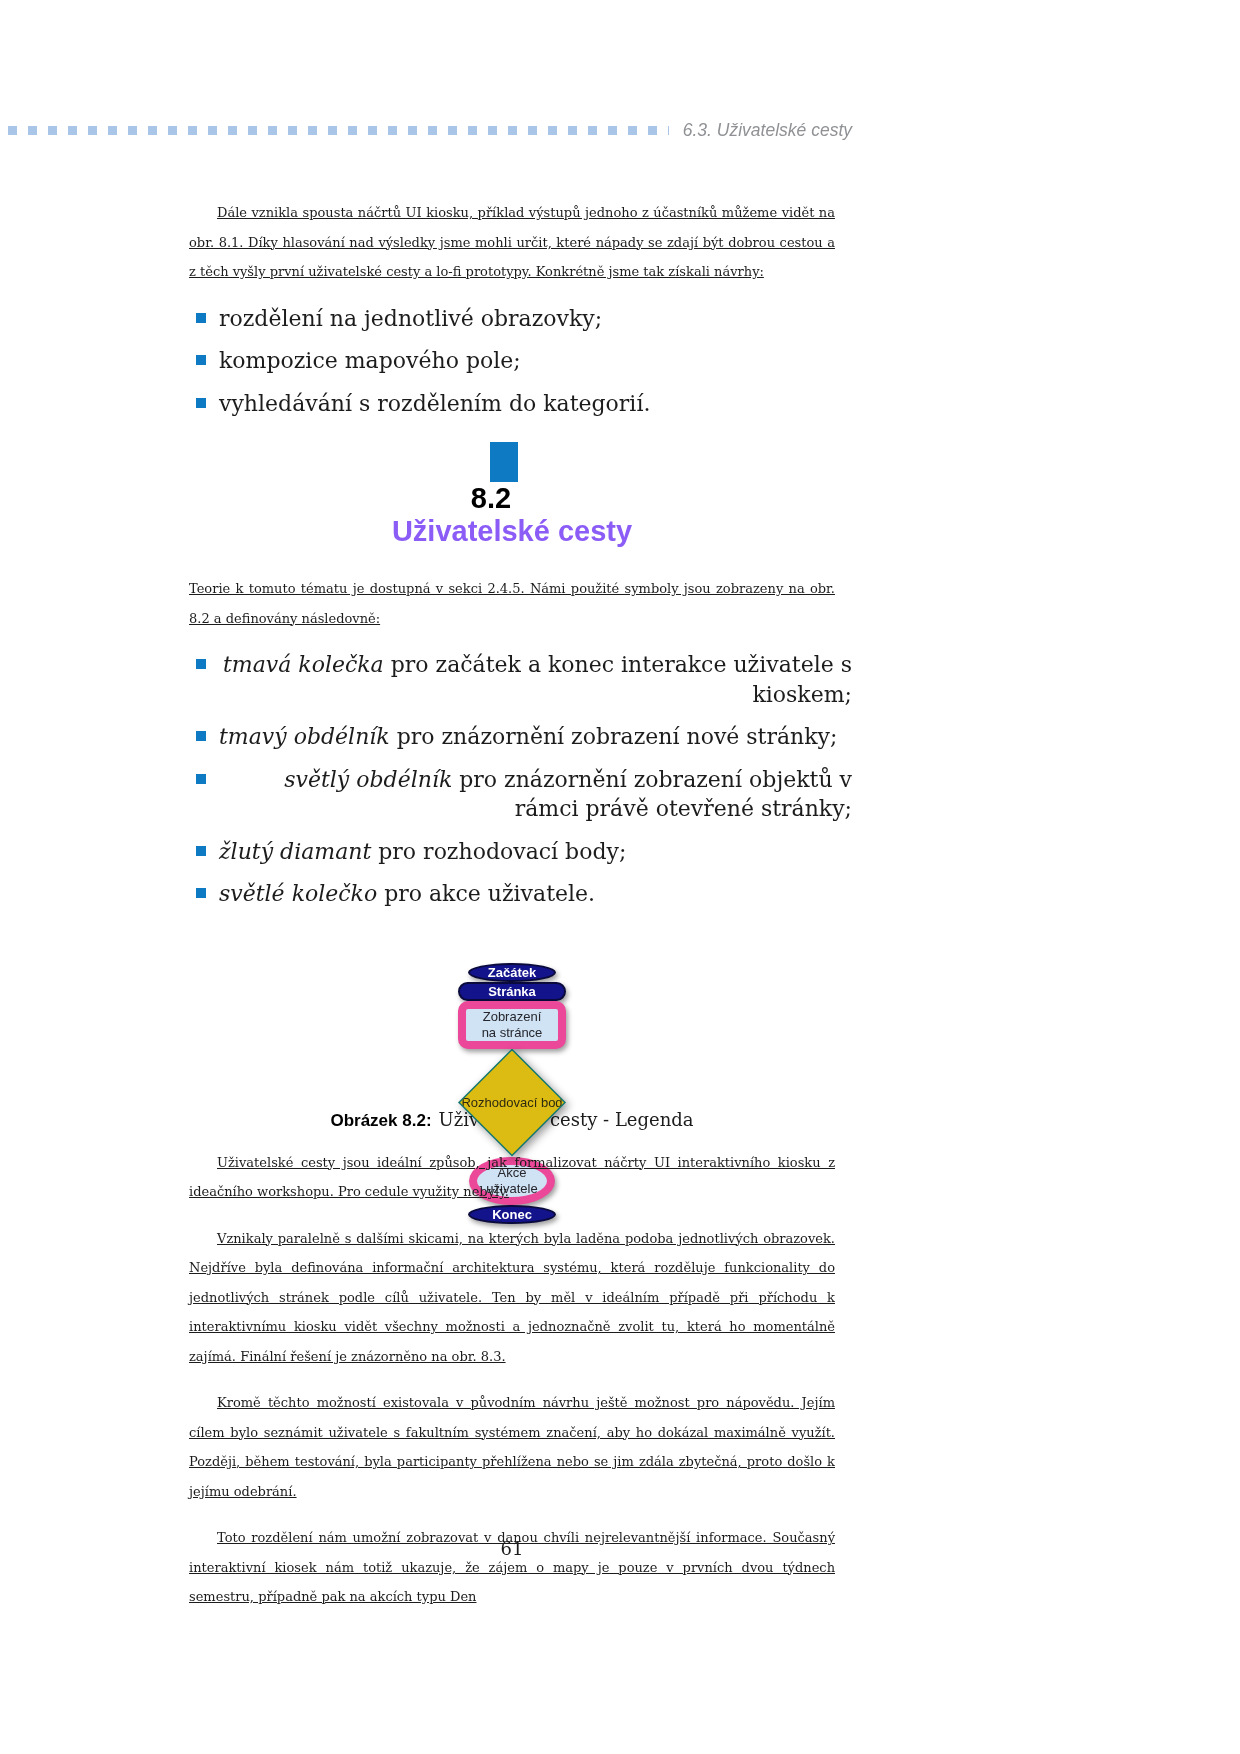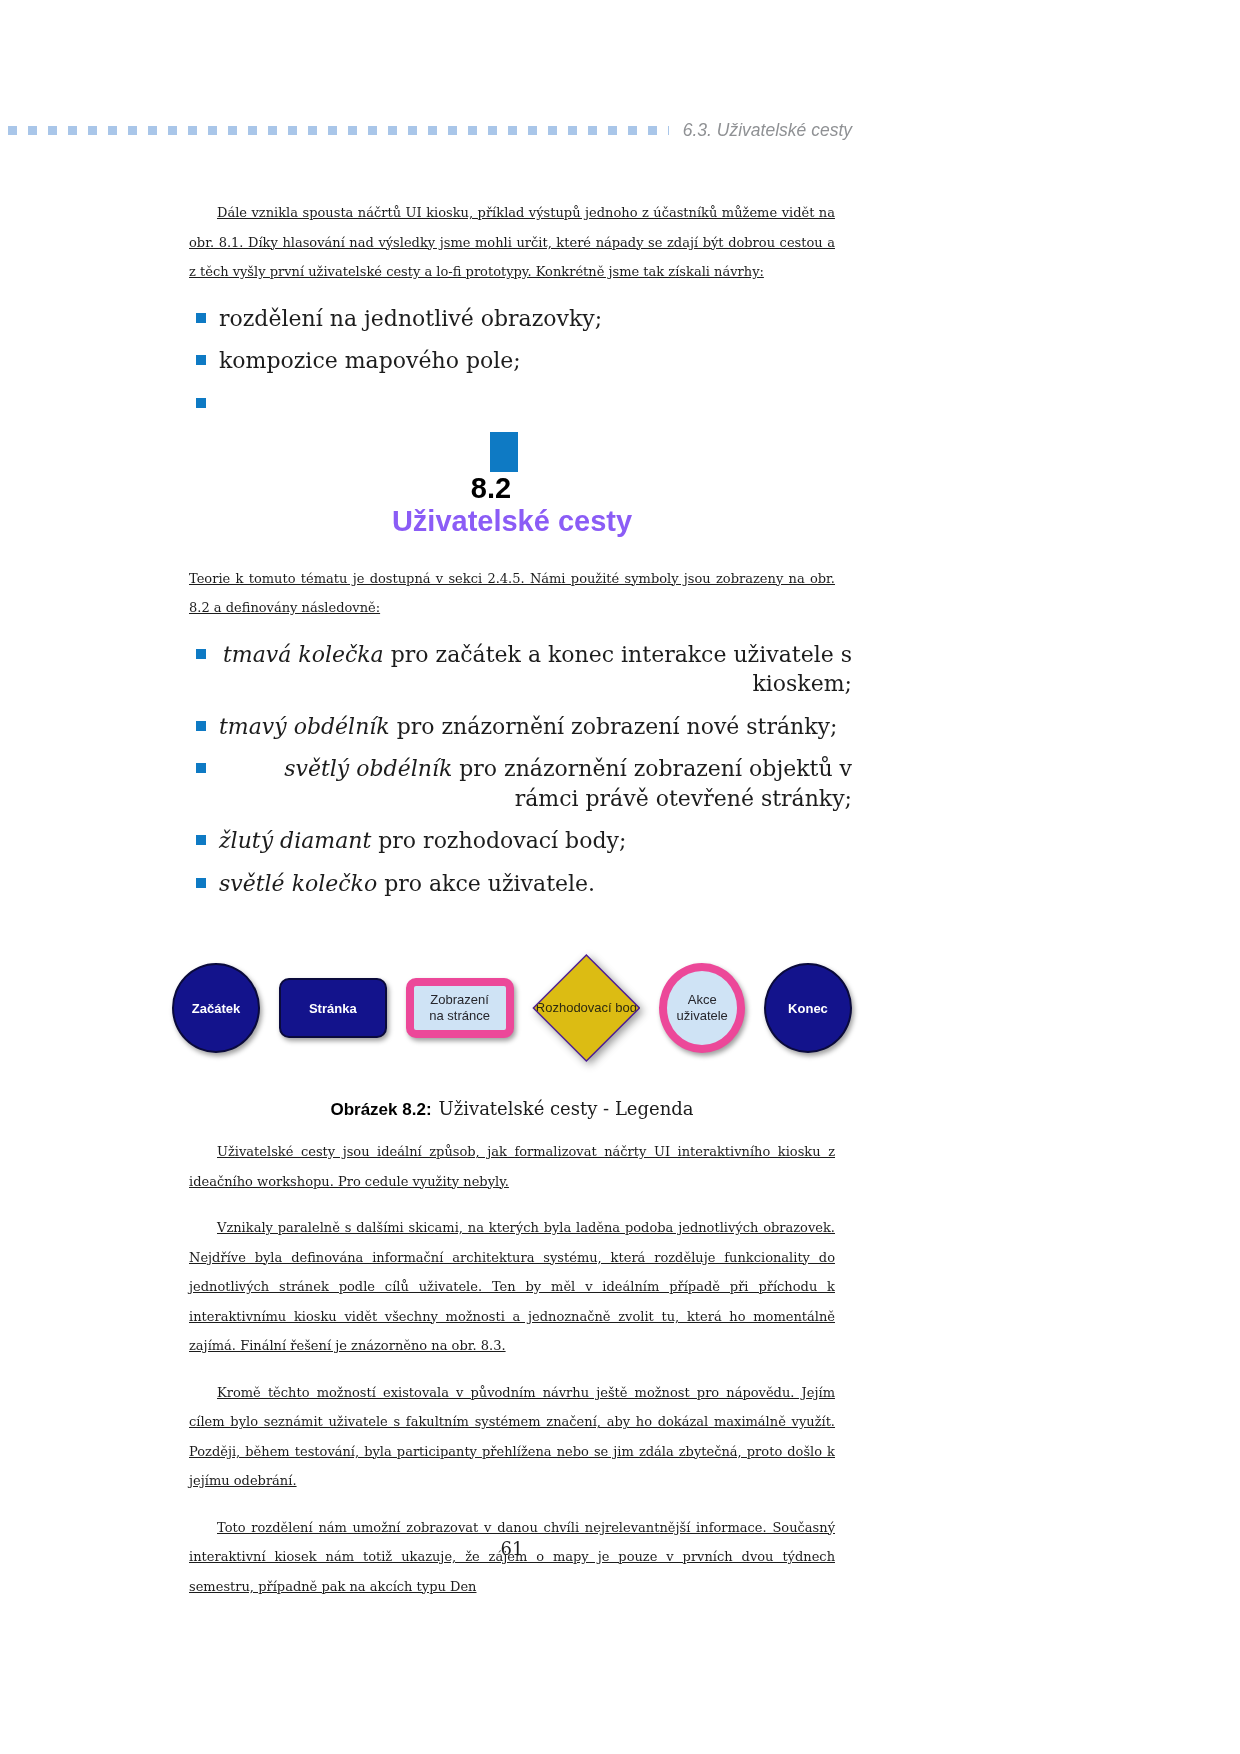--- a/index.html
+++ b/index.html
@@ -44,20 +44,21 @@
   }
   .h2sq { width:28px; height:40px; background:#0e7ac4; margin-right:17px; }
   .h2num { color:#000000; margin-right:42px; }
   .h2title { color:#8b5cf6; }
 
   
   .figure {
     margin-top:54px; height:112px; width:680px;
     display:flex; align-items:center; justify-content:space-between;
     font-family:"Liberation Sans", sans-serif;
+    flex-direction:column;
   }
   .shape {
     display:flex; align-items:center; justify-content:center; text-align:center;
     box-shadow:2px 3px 5px rgba(0,0,0,0.38); box-sizing:border-box;
   }
   .shape span { display:block; }
   .circle { border-radius:50%; }
   .rrect  { border-radius:10px; }
   .dark {
     background:#13138c; border:2px solid #0a0a3c;
@@ -66,21 +67,21 @@
   .light {
     background:#cfe3f5; border:8px solid #ec4899;
     color:#26262c; font-size:13px; line-height:16px;
   }
   .sh-circle1 { width:88px; height:90px; }
   .sh-rect    { width:108px; height:60px; padding:0 8px; }
   .sh-circle2 { width:86px; height:90px; padding:0 5px; }
 
   .diamond-wrap { filter:drop-shadow(3px 3px 4px rgba(0,0,0,0.4)); }
   .diamond-b {
-    width:108px; height:108px; position:relative; background:#4c1d95;
+    width:108px; height:108px; position:relative; background:#0f766e;
     clip-path:polygon(50% 0,100% 50%,50% 100%,0 50%);
   }
   .diamond-f {
     position:absolute; inset:2px; background:#dcbc13;
     clip-path:polygon(50% 0,100% 50%,50% 100%,0 50%);
     display:flex; align-items:center; justify-content:center; text-align:center;
     font-size:13px; line-height:16px; color:#2e2a10;
   }
 
   .caption { margin-top:34px; text-align:center; }
@@ -114,20 +115,21 @@
       <li>
         <span class="sq"></span>
         <span class="li-text">rozdělení na jednotlivé obrazovky;</span>
       </li>
       <li>
         <span class="sq"></span>
         <span class="li-text">kompozice mapového pole;</span>
       </li>
       <li>
         <span class="sq"></span>
+        <span class="li-text">vyhledávání s rozdělením do kategorií.</span>
       </li>
     </ul>
 
     <h2 class="sec">
       <span class="h2sq"></span>
       <span class="h2num">8.2</span>
       <span class="h2title">Uživatelské cesty</span>
     </h2>
 
     <p>Teorie k tomuto tématu je dostupná v sekci 2.4.5. Námi použité symboly jsou zobrazeny na obr. 8.2 a definovány následovně:</p>

